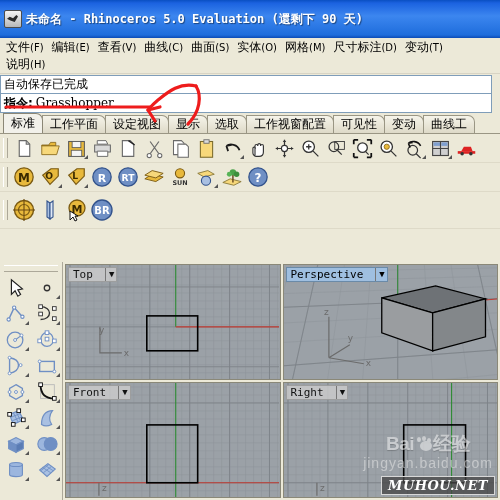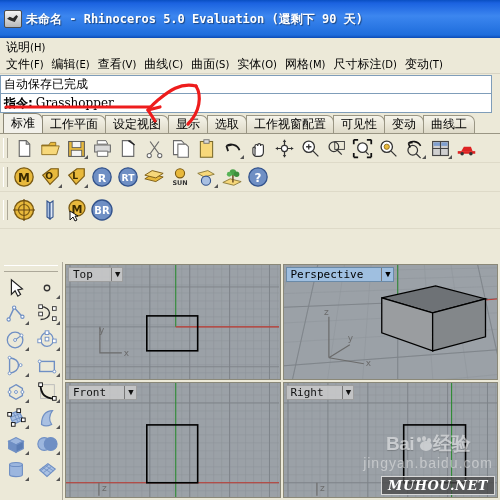--- a/index.html
+++ b/index.html
@@ -123,21 +123,21 @@
   }
 
   .vp-area{flex:1;display:grid;grid-template-columns:1fr 1fr;grid-template-rows:1fr 1fr;gap:2px;padding:2px;background:#ece9d8;}
   .viewport{position:relative;overflow:hidden;border:1px solid #8a8878;background:#9aa0a6;}
   .vp-grid{position:absolute;inset:0;}
   .vp-title{
     position:absolute;left:2px;top:2px;height:13px;line-height:13px;
     padding:0 2px 0 4px;font-size:11px;
     font-family:"DejaVu Sans Mono","Liberation Mono",monospace;
     background:rgba(205,205,205,.80);color:#111;
-    display:flex;align-items:center;gap:18px;z-index:5;cursor:default;
+    display:flex;align-items:center;gap:12px;z-index:5;cursor:default;
     border:1px solid rgba(120,120,120,.5);
   }
   .vp-title.active{background:#9fbfe0;color:#000;border-color:#6a8aa8;}
   .vp-caret{font-size:9px;border-left:1px solid #777;padding-left:3px;}
 
   
   .wm-baidu{
     position:absolute;right:4px;bottom:26px;z-index:8;text-align:center;
     opacity:.55;pointer-events:none;
   }
@@ -166,33 +166,33 @@
 <body>
 
 <div id="app">
 
   <div class="titlebar">
     <div class="title-icon"></div>
     <div class="title-text">未命名 - Rhinoceros 5.0 Evaluation (還剩下 90 天)</div>
   </div>
 
   <div class="menubar">
-    <div class="menurow" id="menu-row-2">
-        <div class="menu-item"><span>说明</span><span class="mn-key">(H)</span></div>
-      </div>
     <div class="menurow" id="menu-row-1">
         <div class="menu-item"><span>文件</span><span class="mn-key">(F)</span></div>
         <div class="menu-item"><span>编辑</span><span class="mn-key">(E)</span></div>
         <div class="menu-item"><span>查看</span><span class="mn-key">(V)</span></div>
         <div class="menu-item"><span>曲线</span><span class="mn-key">(C)</span></div>
         <div class="menu-item"><span>曲面</span><span class="mn-key">(S)</span></div>
         <div class="menu-item"><span>实体</span><span class="mn-key">(O)</span></div>
         <div class="menu-item"><span>网格</span><span class="mn-key">(M)</span></div>
         <div class="menu-item"><span>尺寸标注</span><span class="mn-key">(D)</span></div>
         <div class="menu-item"><span>变动</span><span class="mn-key">(T)</span></div>
+      </div>
+    <div class="menurow" id="menu-row-2">
+        <div class="menu-item"><span>说明</span><span class="mn-key">(H)</span></div>
       </div>
   </div>
 
   <div class="cmdarea">
     <div class="cmd-history">自动保存已完成</div>
     <div class="cmd-prompt">
       <span class="cmd-label">指令:</span>
       <span class="cmd-value">Grasshopper</span>
     </div>
   </div>

